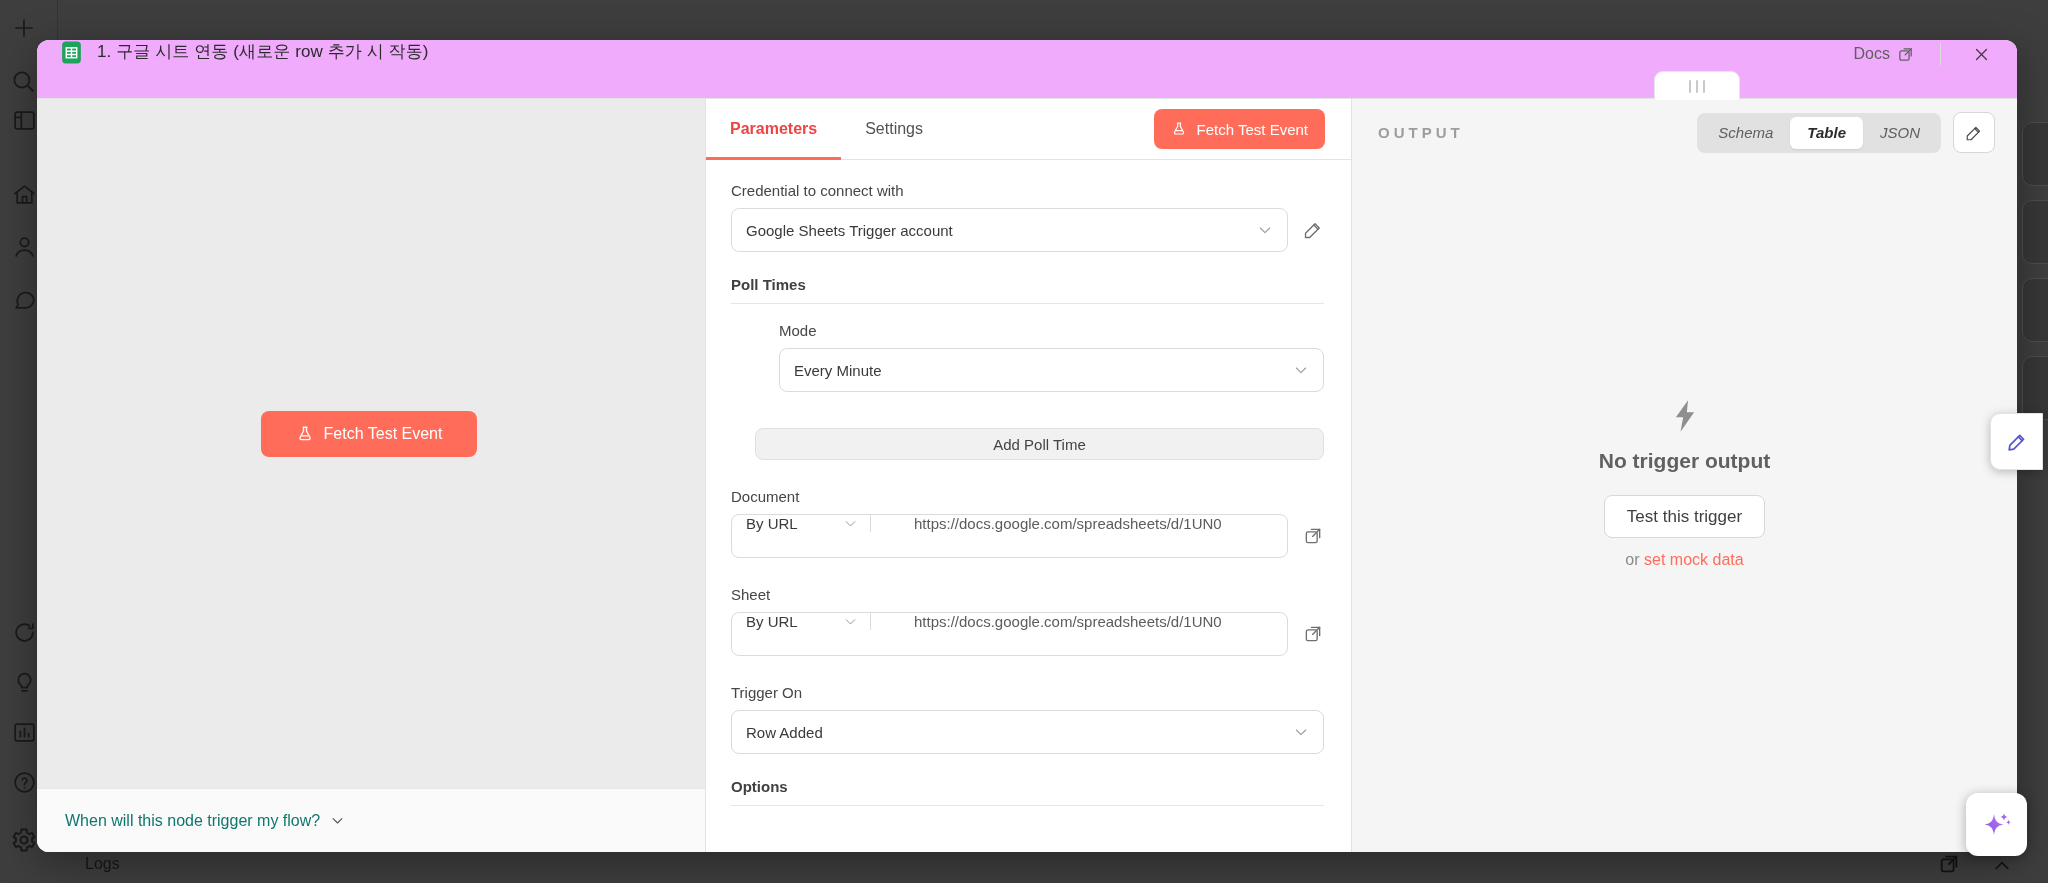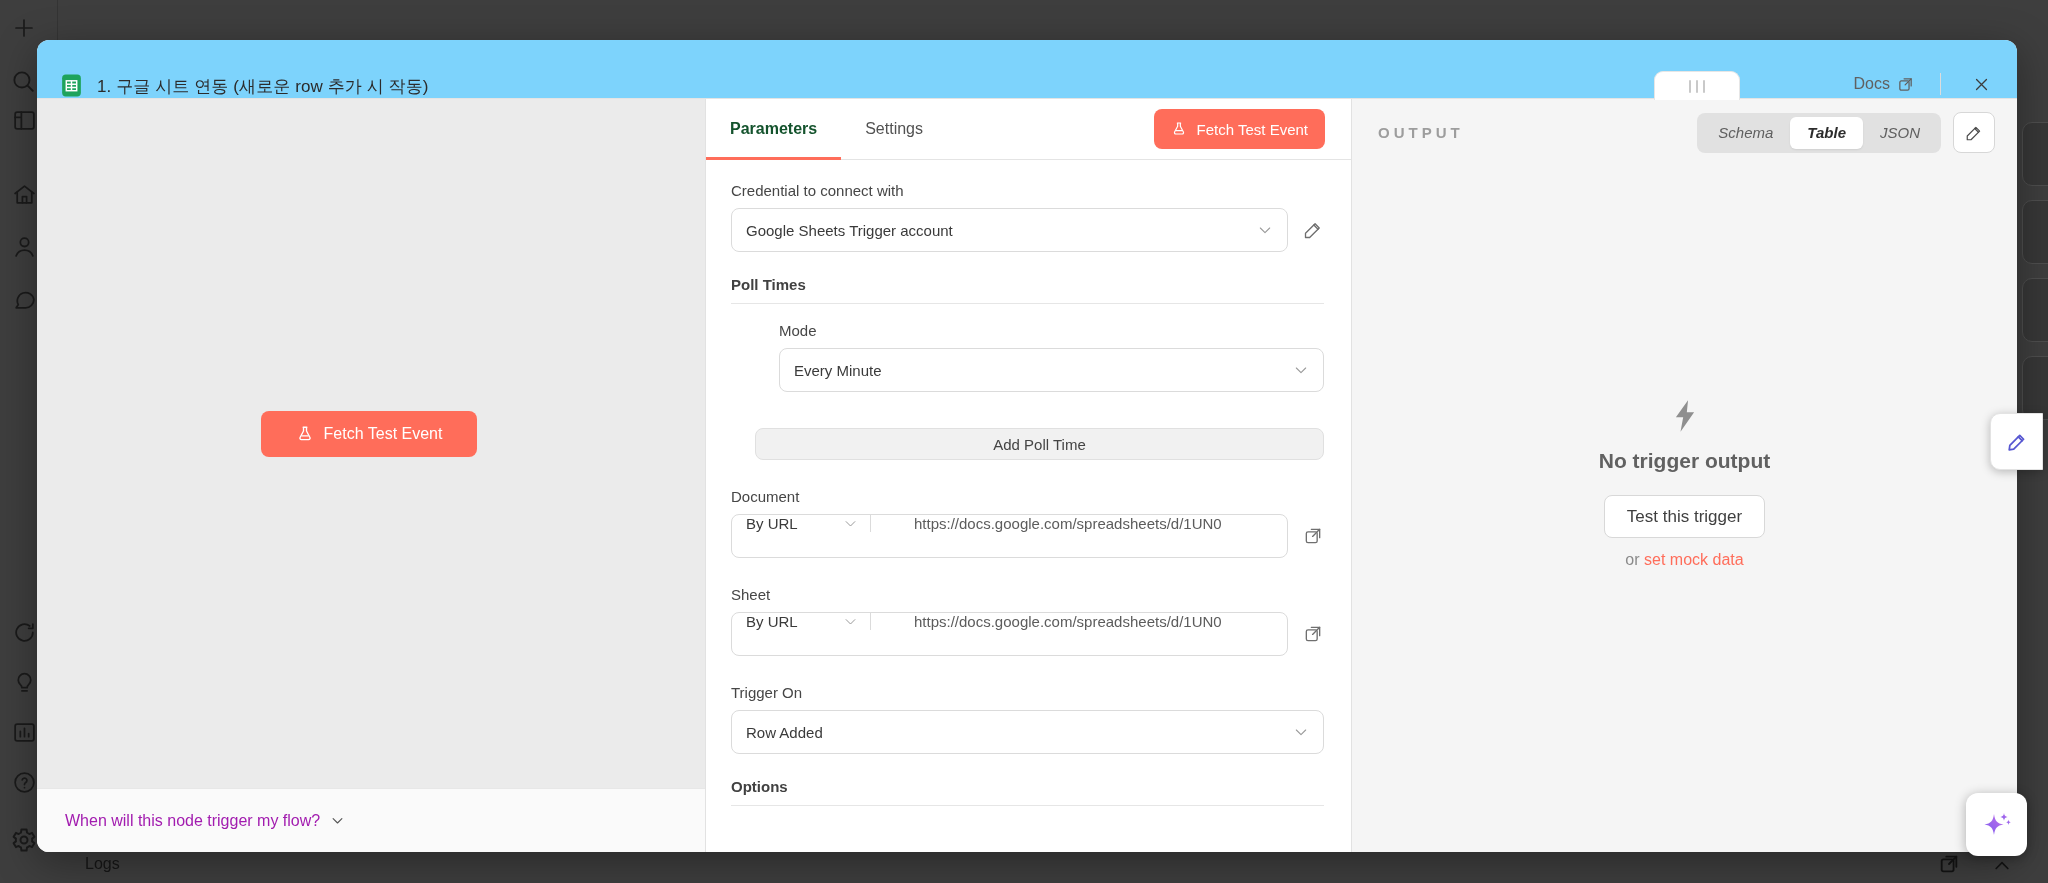--- a/index.html
+++ b/index.html
@@ -24,22 +24,22 @@
   .logs-btn svg { stroke:#141414; fill:none; stroke-width:2; stroke-linecap:round; stroke-linejoin:round; }
 
   
   .modal {
     position:absolute; left:37px; top:40px; width:1980px; height:812px;
     background:#fff; border-radius:12px; z-index:5;
     box-shadow:0 10px 40px rgba(0,0,0,.35); overflow:hidden;
     display:flex; flex-direction:column;
   }
   .modal-header {
-    height:59px; flex:0 0 59px; background:#7dd3fc; border-bottom:1px solid #e4e4e4;
-    display:flex; align-items:flex-end; padding:0 22px; position:relative; z-index:3;
+    height:59px; flex:0 0 59px; background:#f0abfc; border-bottom:1px solid #e4e4e4;
+    display:flex; align-items:flex-start; padding:0 22px; position:relative; z-index:3;
   }
   .gs-icon { width:25px; height:25px; margin-right:13px; }
   .node-title { font-size:17px; color:#2b2b2b; font-weight:500; letter-spacing:.1px; }
   .header-right { margin-left:auto; display:flex; align-items:center; gap:26px; }
   .docs-link { display:flex; align-items:center; gap:7px; font-size:16px; color:#606060; cursor:pointer; }
   .docs-link svg { stroke:#606060; fill:none; stroke-width:1.8; stroke-linecap:round; stroke-linejoin:round; }
   .header-divider { width:1px; height:22px; background:#dcdcdc; }
   .close-btn { width:28px; height:28px; display:flex; align-items:center; justify-content:center; cursor:pointer; }
   .close-btn svg { stroke:#3c3c3c; stroke-width:1.8; stroke-linecap:round; }
 
@@ -62,28 +62,28 @@
     border:none; border-radius:8px; cursor:pointer;
     font-family:"Liberation Sans", sans-serif;
   }
   .btn-accent svg { stroke:#fff; fill:none; stroke-width:1.8; stroke-linecap:round; stroke-linejoin:round; }
   .left-fetch { position:absolute; left:224px; top:312px; width:216px; height:46px; }
   .left-footer {
     position:absolute; left:0; right:0; bottom:0; height:64px;
     background:#fafafa; border-top:1px solid #e7e7e7;
     display:flex; align-items:center; padding:0 28px; gap:10px; cursor:pointer;
   }
-  .left-footer-text { font-size:16px; color:#a21caf; }
+  .left-footer-text { font-size:16px; color:#0f766e; }
   .left-footer svg { stroke:#555; fill:none; stroke-width:1.8; stroke-linecap:round; stroke-linejoin:round; }
 
   
   .pane-mid { width:647px; flex:0 0 647px; background:#fff; border-left:1px solid #e2e2e2; border-right:1px solid #e2e2e2; position:relative; display:flex; flex-direction:column; }
   .mid-header { height:61px; flex:0 0 61px; border-bottom:1px solid #e4e4e4; display:flex; align-items:stretch; padding-right:26px; }
   .tab { display:flex; align-items:center; padding:0 24px; font-size:16px; color:#525252; cursor:pointer; position:relative; }
-  .tab.active { color:#14532d; font-weight:600; }
+  .tab.active { color:#ef4444; font-weight:600; }
   .tab.active::after { content:""; position:absolute; left:0; right:0; bottom:-1px; height:3px; background:#ff6d5a; }
   .mid-fetch { margin:10px 0 10px auto; align-self:center; height:40px; padding:0 17px; font-size:15px; }
   .mid-content { flex:1; overflow:hidden; padding:22px 27px 0 25px; }
 
   .field-label { font-size:15px; color:#464646; margin-bottom:9px; }
   .section-label { font-size:15px; color:#414141; font-weight:600; }
   .hr { height:1px; background:#e6e6e6; margin-top:10px; }
 
   .select-box {
     height:44px; background:#fff; border:1px solid #dbdbdb; border-radius:8px;

